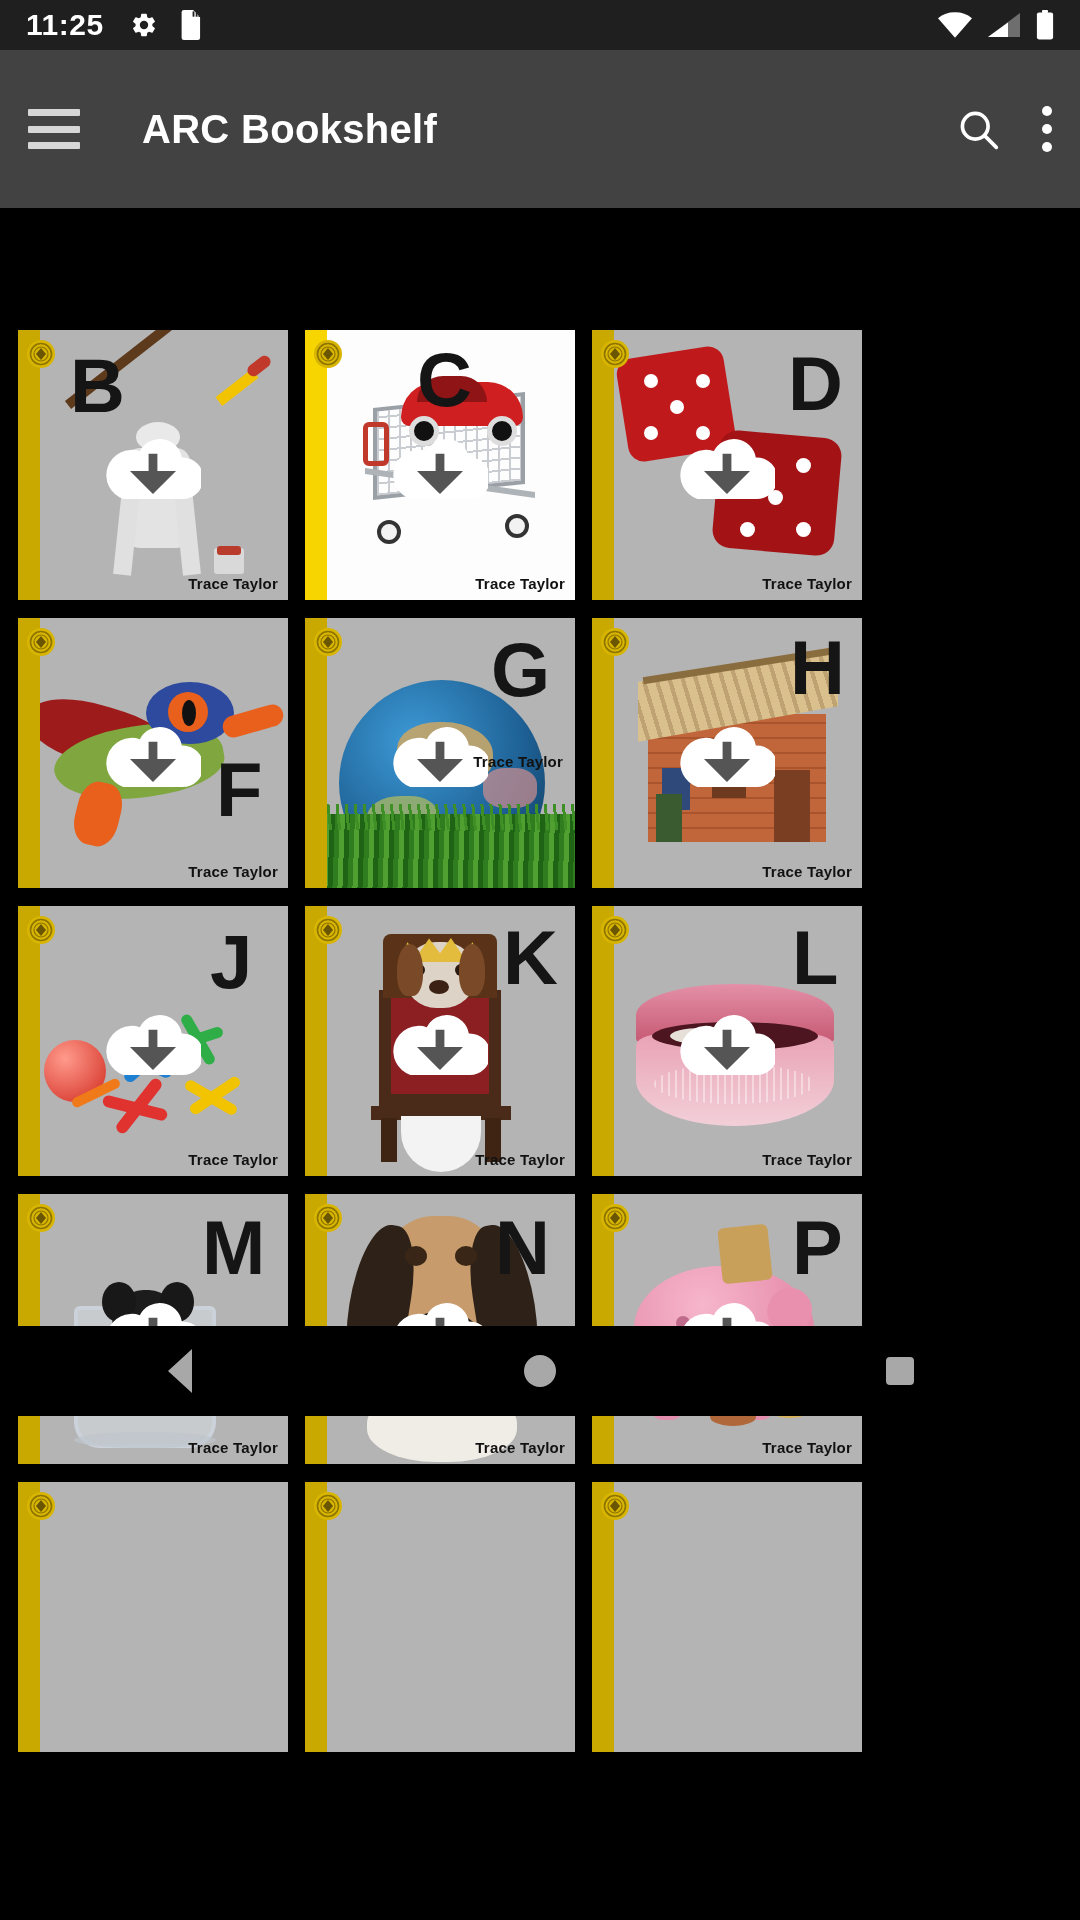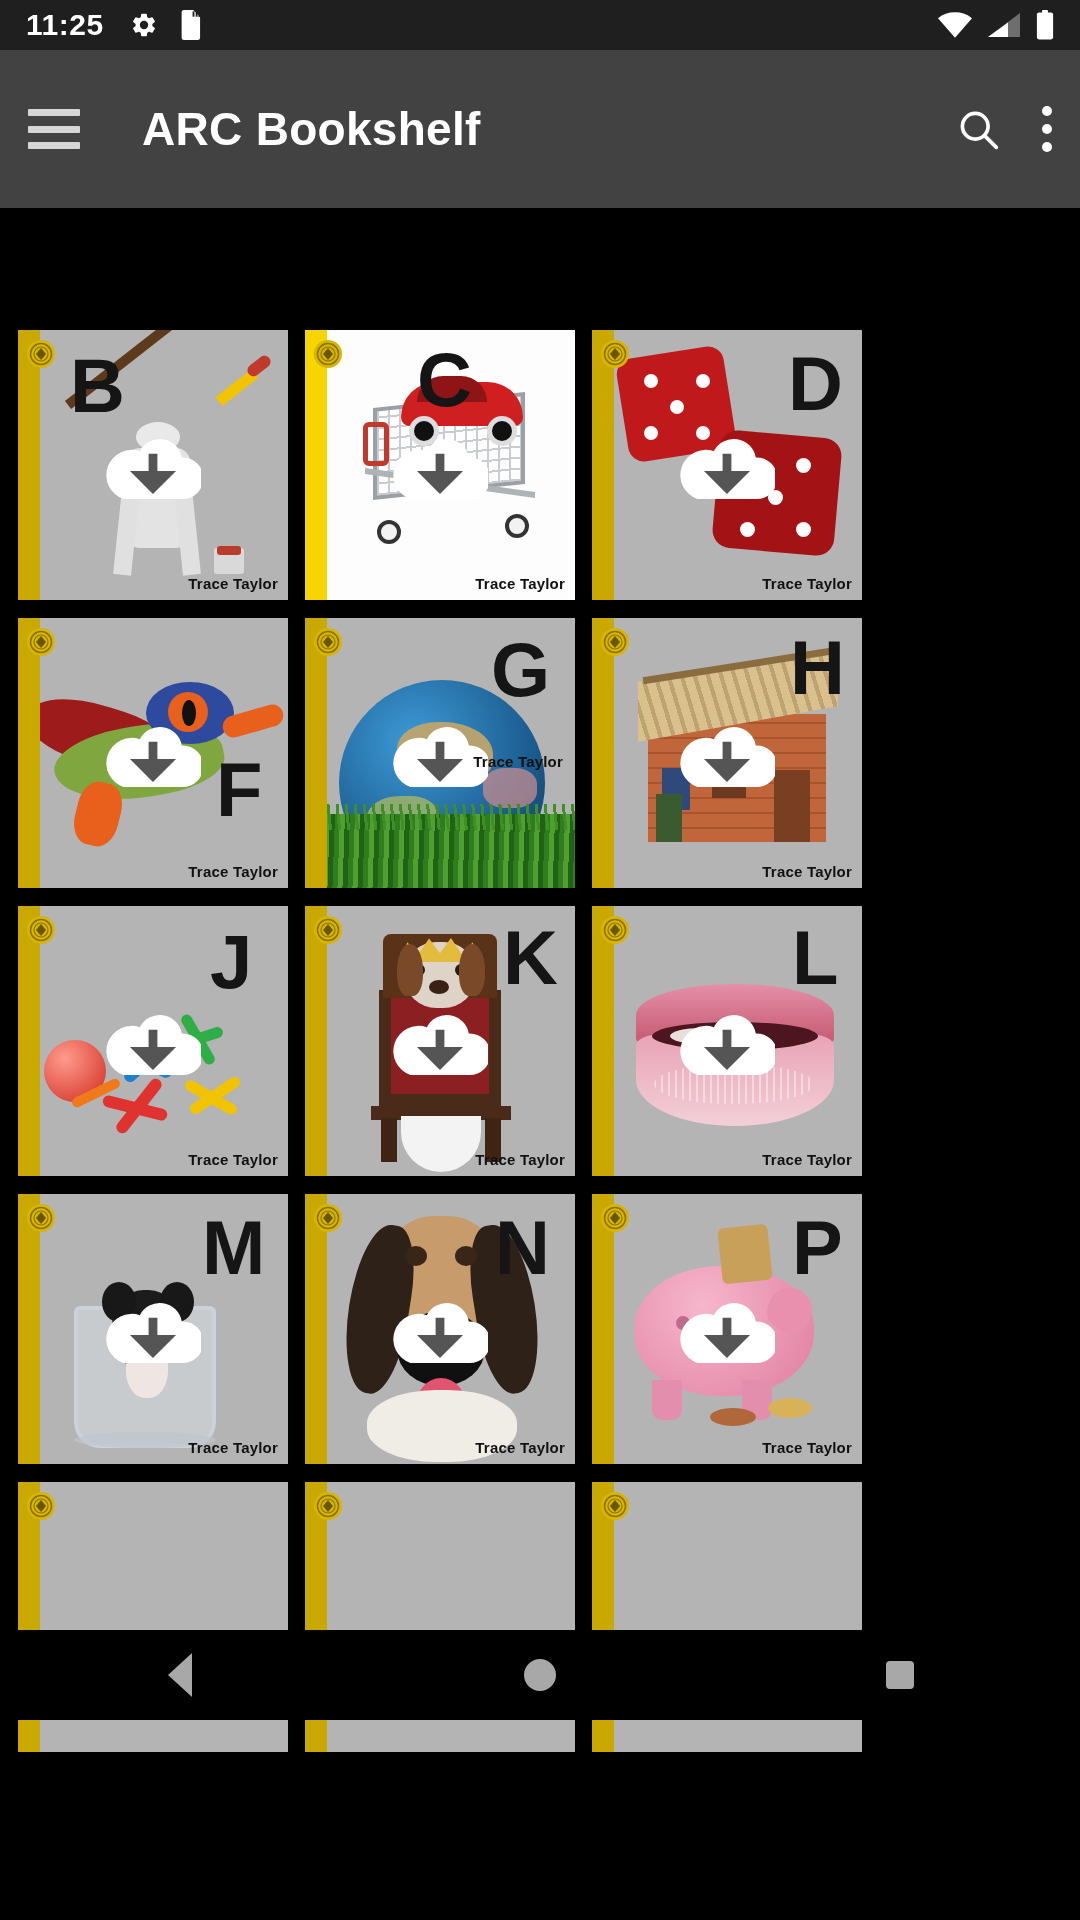--- a/index.html
+++ b/index.html
@@ -2,21 +2,21 @@
 <html><head>
 <meta charset="utf-8">
 <style>
   * { margin:0; padding:0; box-sizing:border-box; }
   html,body {
     width:1080px; height:1920px;
     background:#000;
     font-family:"Liberation Sans", sans-serif;
     overflow:hidden;
   }
-  #screen { position:relative; width:1080px; height:1720px; background:#000; }
+  #screen { position:relative; width:1080px; height:1416px; background:#000; }
 
   
   .statusbar {
     position:absolute; top:0; left:0; width:1080px; height:50px;
     background:#1f1f1f;
     display:flex; align-items:center;
     padding:0 26px;
   }
   .sb-time { color:#fff; font-size:30px; font-weight:700; letter-spacing:.5px; }
   .sb-left-icons { display:flex; align-items:center; gap:22px; margin-left:26px; }
@@ -33,21 +33,21 @@
   .appbar {
     position:absolute; top:50px; left:0; width:1080px; height:158px;
     background:#424242;
     display:flex; align-items:center;
     padding:0 28px;
   }
   .hamburger { width:52px; height:40px; display:flex; flex-direction:column;
                justify-content:space-between; cursor:pointer; }
   .hamburger span { display:block; height:7px; background:#d6d6d6; border-radius:1px; }
   .appbar-title {
-    color:#fff; font-size:46px; font-weight:700;
+    color:#fff; font-size:40px; font-weight:700;
     margin-left:62px; white-space:nowrap; letter-spacing:.3px;
   }
   .appbar-actions { margin-left:auto; display:flex; align-items:center; gap:42px; }
   .ic-search { width:44px; height:44px; display:block; }
   .ic-overflow { width:10px; height:46px; display:flex; flex-direction:column;
                  justify-content:space-between; align-items:center; }
   .ic-overflow i { width:10px; height:10px; border-radius:50%; background:#fff; display:block; }
 
   
   .subheader {

